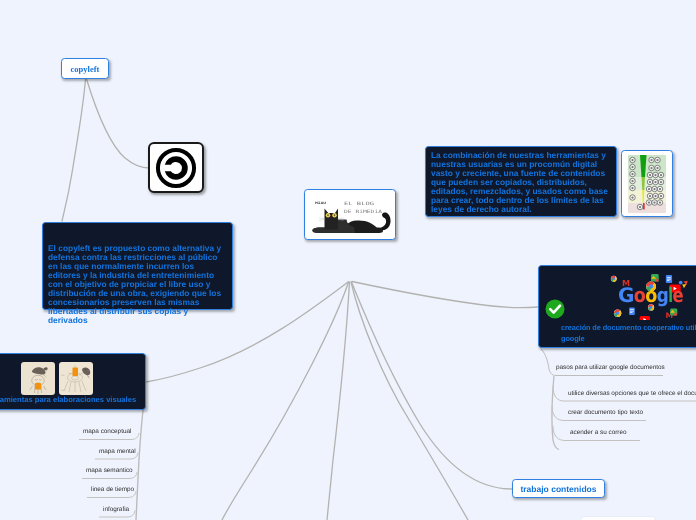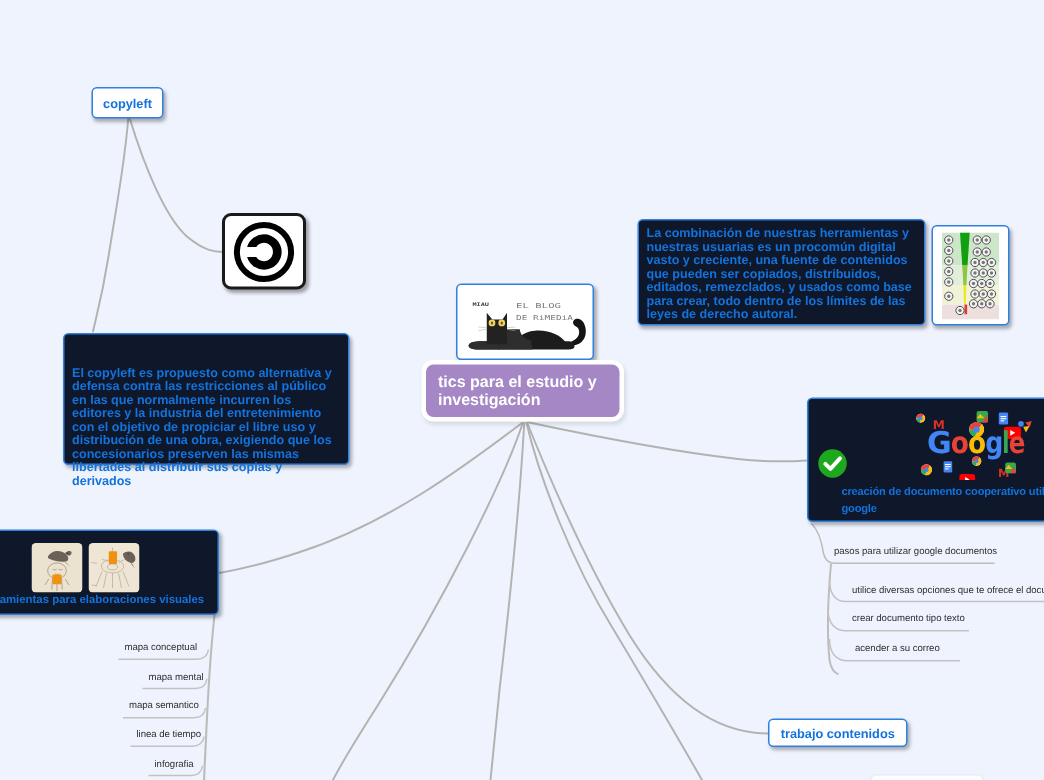--- a/index.html
+++ b/index.html
@@ -64,21 +64,21 @@
 
     <g fill="none" stroke="#c2c2c0" stroke-width="1">
       <path d="M541,349 C546,354 548,362 549,369 C550,373 552,375.5 556,375.5 L663,375.5" stroke="#bcbcba"></path>
       <path d="M554,376 C552,398 551,420 553,440 C554,446 556,448.5 559,449.5" stroke="#bcbcba" stroke-width="1.3"></path>
       <path d="M553,386 C553,396 557,401 564,401 L696,401"></path>
       <path d="M552,406 C552,416 557,420.5 564,420.5 L646,420.5"></path>
       <path d="M553,426 C553,436 558,440.5 565,440.5 L640,440.5"></path>
     </g>
   </svg>
 
-  <div class="node blue-node" style="left:61px;top:58px;width:48px;height:21px;font-size:8.5px;">
+  <div class="node blue-node" style="left:61px;top:58px;width:48px;height:21px;font-size:8.5px;font-family:Liberation Serif, serif;">
     <span>copyleft</span>
   </div>
 
   <div class="node dark-img-node" style="left:148px;top:142px;width:56px;height:51px;">
     <svg width="42" height="42" viewBox="0 0 100 100">
       <circle cx="50" cy="50" r="43" fill="none" stroke="#000" stroke-width="9.5"></circle>
       <path fill="#000" fill-rule="evenodd" d="M50,22 A28,28 0 1,1 50,78 A28,28 0 0,1 23.2,58 L37.6,58 A14.5,14.5 0 1,0 37.6,42 L23.2,42 A28,28 0 0,1 50,22 Z"></path>
     </svg>
   </div>
 
@@ -178,23 +178,20 @@
       <g fill="#3c3c3c" font-family="'DejaVu Sans Mono',monospace" font-weight="bold">
         <text x="40" y="56" font-size="13" textLength="44" lengthAdjust="spacingAndGlyphs">MIAU</text>
       </g>
       <g fill="#7d7d7d" font-family="'DejaVu Sans Mono',monospace">
         <text x="156" y="60" font-size="18" textLength="120" lengthAdjust="spacingAndGlyphs">EL BLOG</text>
         <text x="156" y="92" font-size="18" textLength="152" lengthAdjust="spacingAndGlyphs">DE RiMEDiA</text>
       </g>
     </svg>
   </div>
 
-  <div class="node purple-node" style="left:284px;top:243px;width:129px;height:35px;font-size:10.7px;line-height:12.2px;padding:6px 8px;">
-    <span>tics para el estudio y investigación</span>
-  </div>
 
   <div class="node blue-block" style="left:538px;top:265px;width:186px;height:83px;">
     <svg width="24" height="24" viewBox="0 0 24 24" style="position:absolute;left:4px;top:31px;">
       <circle cx="12" cy="12" r="9.5" fill="#1ea81e"></circle>
       <path d="M7.2,12.2 L10.6,15.6 L17,8.6" fill="none" stroke="#fff" stroke-width="2.6" stroke-linecap="round" stroke-linejoin="round"></path>
     </svg>
     <div style="position:absolute;left:70px;top:4px;width:86px;height:50px;">
       <svg width="86" height="50" viewBox="0 0 180 104">
 
         <g>

